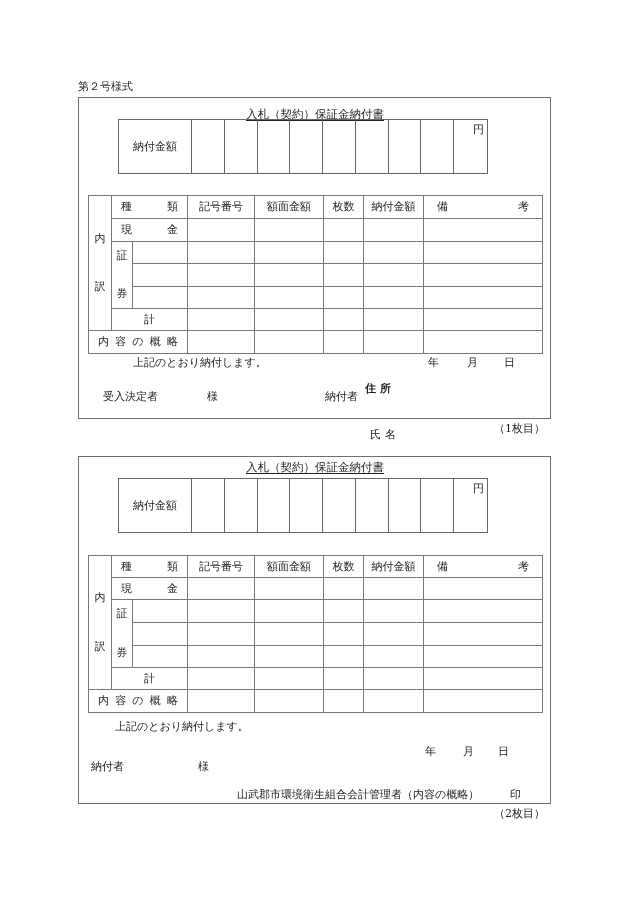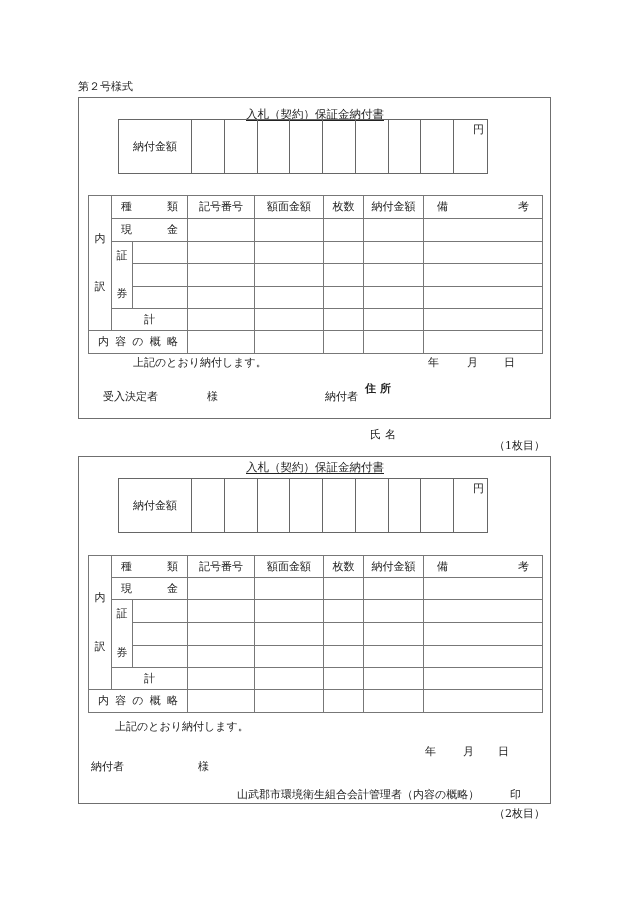--- a/index.html
+++ b/index.html
@@ -141,21 +141,21 @@
 <div class="abs" style="left:504px;top:357px;">日</div>
 <div class="abs" style="left:103px;top:391px;">受入決定者</div>
 <div class="abs" style="left:207px;top:391px;">様</div>
 <div class="abs" style="left:325px;top:391px;">納付者</div>
 <div class="abs" style="left:365px;top:383px;width:26px;font-weight:bold;">
     <span class="just">住所</span>
   </div>
 <div class="abs" style="left:370px;top:397px;width:26px;margin-top:32px;">
     <span class="just">氏名</span>
   </div>
-<div class="abs copy" style="top:440px;">（1枚目）</div>
+<div class="abs copy" style="top:423px;">（1枚目）</div>
 
 <div class="outer" style="top:456px;height:348px;"></div>
 <div class="title" style="top:461px;"><span>入札（契約）保証金納付書</span></div>
 
 <div class="amount" style="top:478px;height:55px;">
   <div class="label">納付金額</div>
   <div></div>
   <div></div>
   <div></div>
   <div></div>

